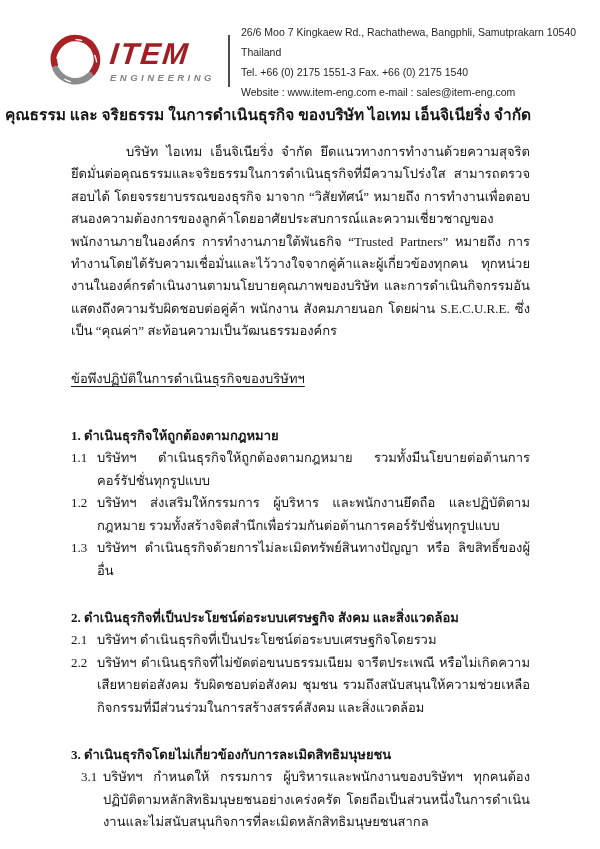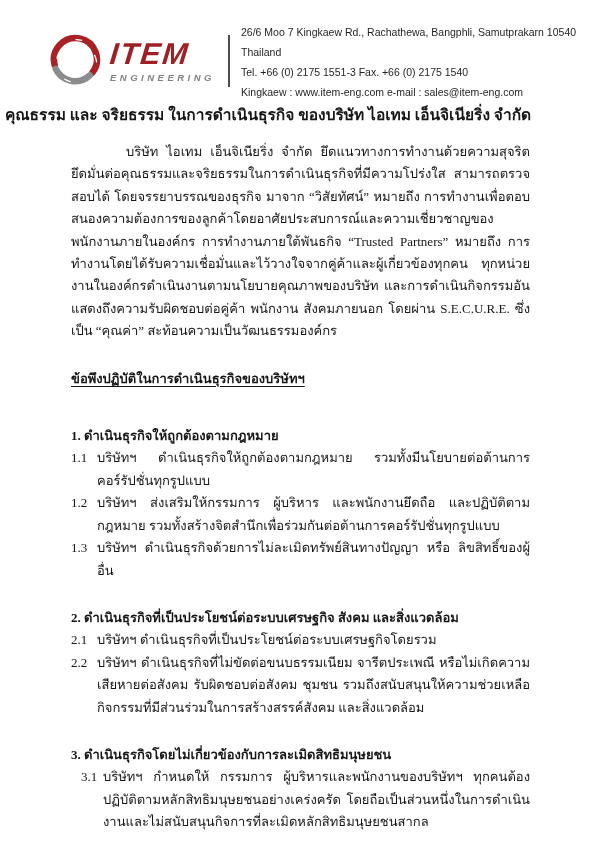--- a/index.html
+++ b/index.html
@@ -37,21 +37,21 @@
     position:absolute; top:102px; left:0; width:536px; text-align:center;
     font-weight:bold; font-size:15.5px;
   }
   .content {
     position:absolute; left:71px; top:141px; width:459px;
     font-size:13px; line-height:22.4px;
   }
   .para { text-indent:55px; text-align:justify; }
   .para + .para { margin-top:9px; }
   .doc-heading {
-    margin-top:25px; font-weight:bold; font-size:13px;
+    margin-top:25px; font-weight:normal; font-size:13px;
     text-decoration:underline; text-underline-offset:3px;
   }
   .section { margin-top:25px; }
   .section.first { margin-top:35px; }
   .sec-title { font-weight:bold; }
   .item { display:flex; }
   .item-no { flex:none; width:26px; margin-left:0; }
   .item-text { flex:1; text-align:justify; }
   .sec3 .item-no { width:22px; margin-left:10px; }
 </style>
@@ -74,21 +74,21 @@
       </svg>
       <div class="wordmark">
         <div class="brand">ITEM</div>
         <div class="brand-sub">ENGINEERING</div>
       </div>
     </div>
     <div class="header-divider"></div>
     <div class="contact">
       <div>26/6 Moo 7 Kingkaew Rd., Rachathewa, Bangphli, Samutprakarn 10540 Thailand</div>
       <div>Tel. +66 (0) 2175 1551-3  Fax. +66 (0) 2175 1540</div>
-      <div>Kingkaew :  www.item-eng.com   e-mail :  sales@item-eng.com</div>
+      <div>Website :  www.item-eng.com   e-mail :  sales@item-eng.com</div>
     </div>
   </div>
 
   <div class="doc-title">คุณธรรม และ จริยธรรม ในการดำเนินธุรกิจ ของบริษัท ไอเทม เอ็นจิเนียริ่ง  จำกัด</div>
 
   <div class="content">
     <p class="para">บริษัท ไอเทม เอ็นจิเนียริ่ง จำกัด  ยึดแนวทางการทำงานด้วยความสุจริต ยึดมั่นต่อคุณธรรมและจริยธรรมในการดำเนินธุรกิจที่มีความโปร่งใส สามารถตรวจสอบได้ โดยจรรยาบรรณของธุรกิจ  มาจาก “วิสัยทัศน์” หมายถึง การทำงานเพื่อตอบสนองความต้องการของลูกค้าโดยอาศัยประสบการณ์และความเชี่ยวชาญของพนักงานภายในองค์กร การทำงานภายใต้พันธกิจ “Trusted Partners” หมายถึง การทำงานโดยได้รับความเชื่อมั่นและไว้วางใจจากคู่ค้าและผู้เกี่ยวข้องทุกคน ทุกหน่วยงานในองค์กรดำเนินงานตามนโยบายคุณภาพของบริษัท และการดำเนินกิจกรรมอันแสดงถึงความรับผิดชอบต่อคู่ค้า พนักงาน สังคมภายนอก โดยผ่าน S.E.C.U.R.E. ซึ่งเป็น “คุณค่า” สะท้อนความเป็นวัฒนธรรมองค์กร</p>
 
     <div class="doc-heading">ข้อพึงปฏิบัติในการดำเนินธุรกิจของบริษัทฯ</div>
 

